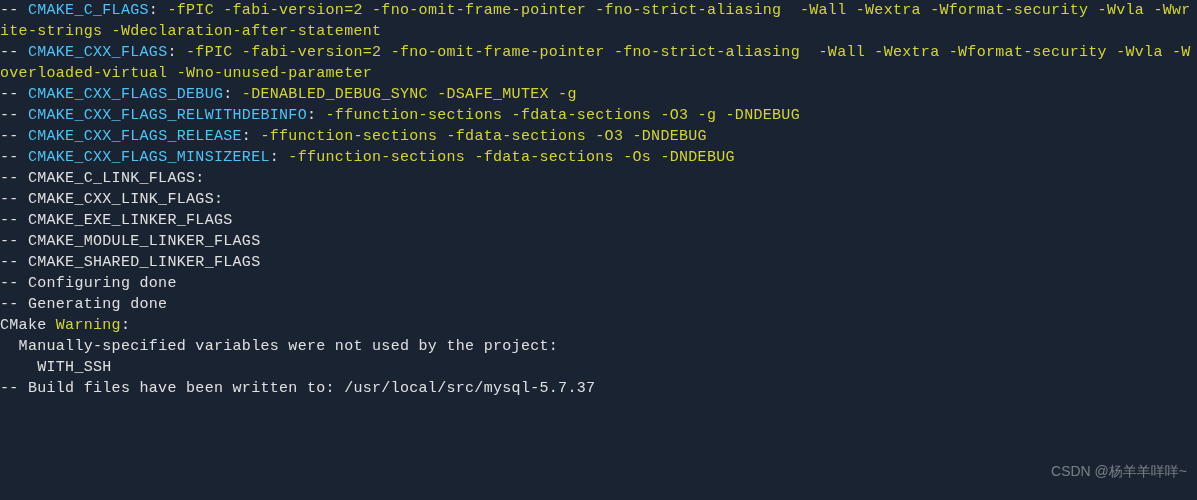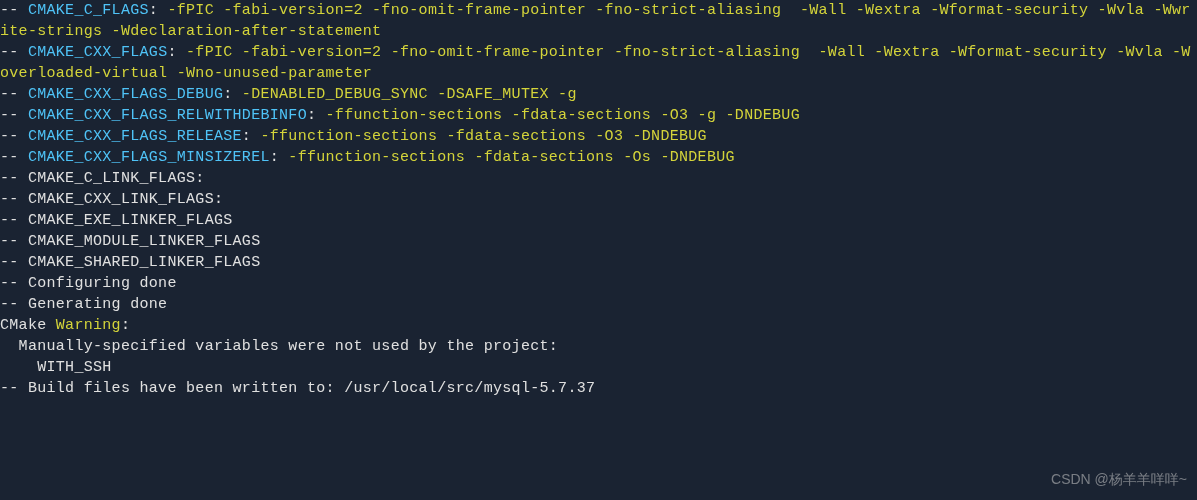--- a/index.html
+++ b/index.html
@@ -20,21 +20,21 @@
     height: 100%;
     white-space: pre;
     letter-spacing: 0.3px;
   }
   .line { white-space: pre-wrap; word-break: break-all; }
   .white { color: #e0e0e0; }
   .cyan { color: #4fc3f7; }
   .yellow { color: #d4d43a; }
   .watermark {
     position: absolute;
-    bottom: 10px;
+    bottom: 18px;
     right: 10px;
     color: rgba(200,200,200,0.55);
     font-family: Arial, sans-serif;
     font-size: 14px;
     letter-spacing: 0;
   }
 </style>
 </head>
 <body>
 

